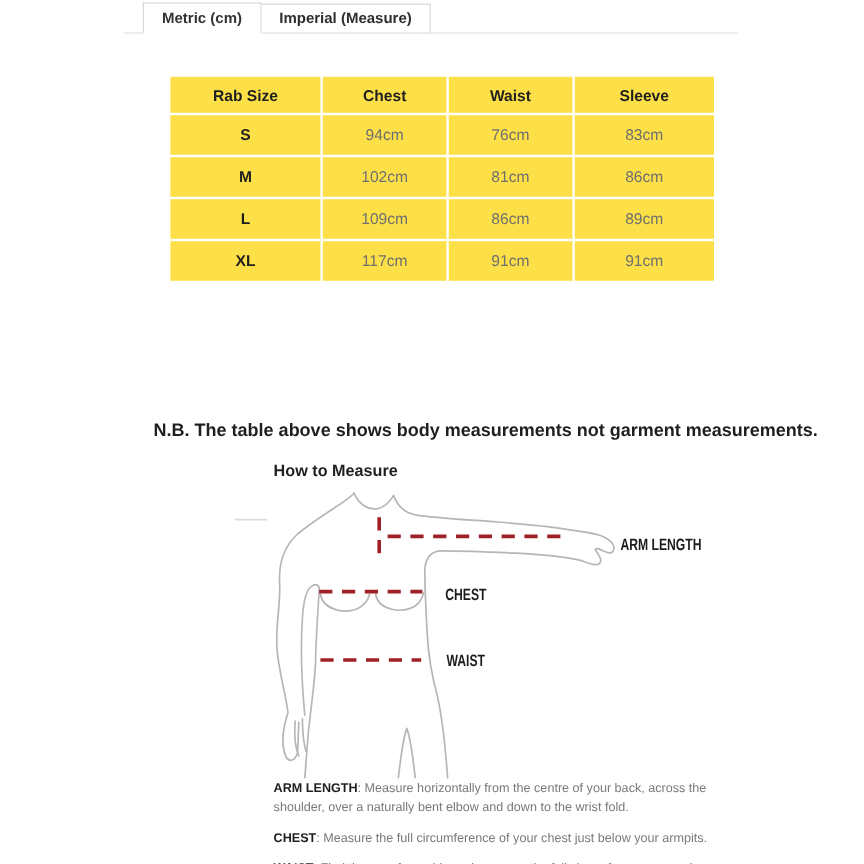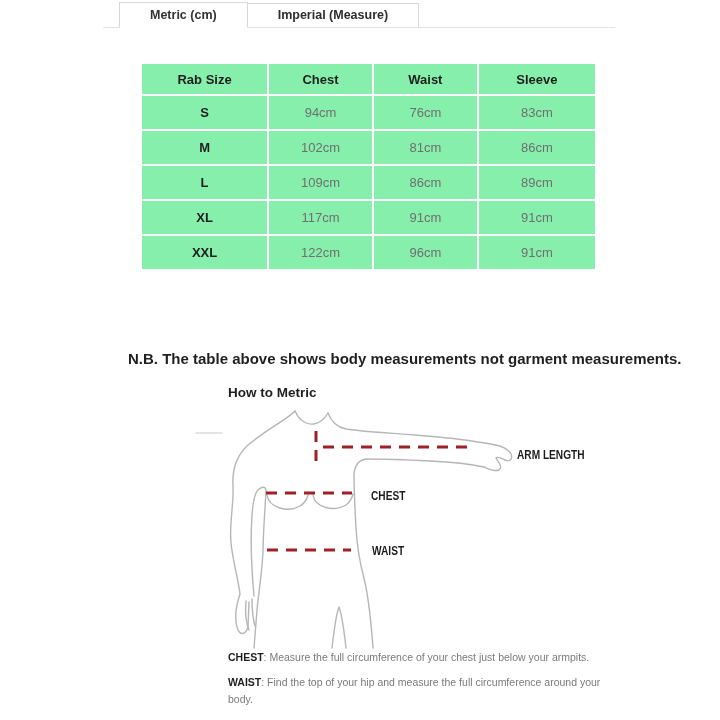--- a/index.html
+++ b/index.html
@@ -9,33 +9,33 @@
     -webkit-font-smoothing:antialiased;
   }
   
   .tabbar{
     position:absolute;left:103px;top:3px;width:512px;height:24px;
     border-bottom:1px solid #e3e3e3;
     display:flex;align-items:flex-end;
   }
   .tabbar .spacer{width:16px;}
   .tab{
-    height:23px;line-height:23px;padding:0 30px;margin-bottom:-1px;
+    height:23px;line-height:23px;padding:0 15px;margin-bottom:-1px;
     font-size:12.5px;font-weight:bold;color:#333;
     background:#fff;border:1px solid #d8d8d8;cursor:pointer;white-space:nowrap;
   }
   .tab.active{border-bottom:1px solid #fff;height:24px;line-height:24px;}
   .tab.inactive{border-left:none;border-bottom:1px solid #e3e3e3;color:#2e2e2e;}
   
   .size-table{
     position:absolute;left:140px;top:62px;width:457px;
     border-collapse:separate;border-spacing:2px;table-layout:fixed;
   }
   .size-table th,.size-table td{
-    background:#86efac;text-align:center;vertical-align:middle;
+    background:#fde047;text-align:center;vertical-align:middle;
     font-size:13px;padding:0;
   }
   .size-table th{height:30px;font-weight:bold;color:#1f1f1f;}
   .size-table td{height:33px;color:#6f6f6f;}
   .size-table td.size-cell{font-weight:bold;color:#1f1f1f;}
   
   .nb-note{
     position:absolute;left:128px;top:350px;
     font-size:15px;font-weight:bold;color:#1f1f1f;white-space:nowrap;
   }
@@ -103,32 +103,26 @@
       <td>109cm</td>
       <td>86cm</td>
       <td>89cm</td>
     </tr>
     <tr>
       <td class="size-cell">XL</td>
       <td>117cm</td>
       <td>91cm</td>
       <td>91cm</td>
     </tr>
-    <tr>
-      <td class="size-cell">XXL</td>
-      <td>122cm</td>
-      <td>96cm</td>
-      <td>91cm</td>
-    </tr>
   </tbody>
 </table>
 
 <div class="nb-note">N.B. The table above shows body measurements not garment measurements.</div>
 
-<div class="htm-title">How to Metric</div>
+<div class="htm-title">How to Measure</div>
 
 <svg class="diagram-svg" viewBox="0 0 720 720" xmlns="http://www.w3.org/2000/svg">
   <g fill="none" stroke="#b6b6b6" stroke-width="1.4" stroke-linecap="round" stroke-linejoin="round">
 
     <path d="M196,433 L222,433" stroke="#dcdcdc"></path>
 
     <path d="M295,411 C288,419 270,427 248,445 C237,455 232,468 233,486 C234,505 229,523 231,543 C233,562 238,578 240,594 C236,606 234,620 238,630 C241,636 246,634 248,627 L249,602"></path>
     <path d="M246,601 C245,612 246,623 249,630"></path>
     <path d="M252,599 C252,610 253,619 255,626"></path>
     <path d="M254,596 C252,575 250,545 252,515 C253,500 255,492 259,489 C263,486 266,487 266,491 C265,510 263,535 263,552 C262,572 259,590 257,610 L254,648"></path>
@@ -148,15 +142,16 @@
     <path d="M266,493 L352,493"></path>
     <path d="M267,550 L351,550"></path>
   </g>
 </svg>
 
 <div class="diag-label lbl-armlength">ARM LENGTH</div>
 <div class="diag-label lbl-chest">CHEST</div>
 <div class="diag-label lbl-waist">WAIST</div>
 
 <div class="instructions">
+  <p><span class="ins-label">ARM LENGTH</span><span>: Measure horizontally from the centre of your back, across the shoulder, over a naturally bent elbow and down to the wrist fold.</span></p>
   <p><span class="ins-label">CHEST</span><span>: Measure the full circumference of your chest just below your armpits.</span></p>
   <p><span class="ins-label">WAIST</span><span>: Find the top of your hip and measure the full circumference around your body.</span></p>
 </div>
 
 </body></html>

